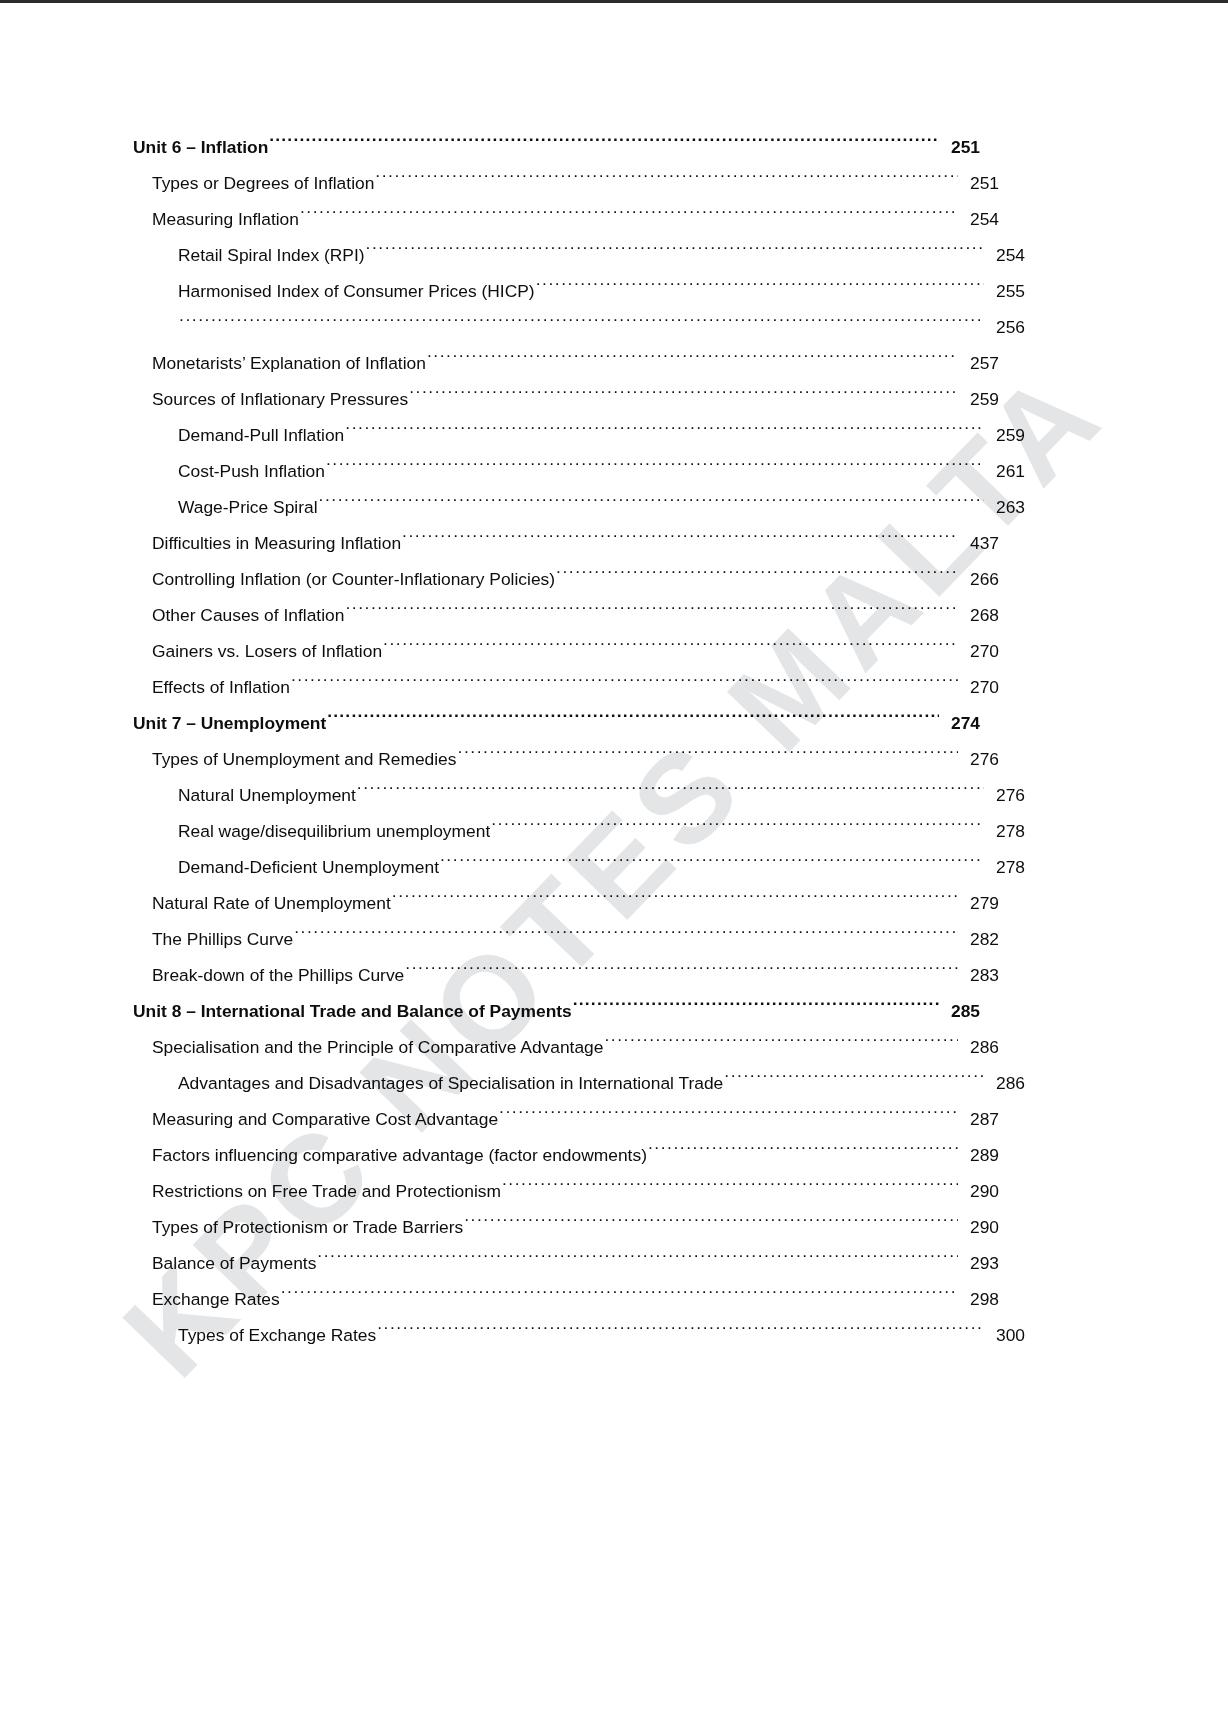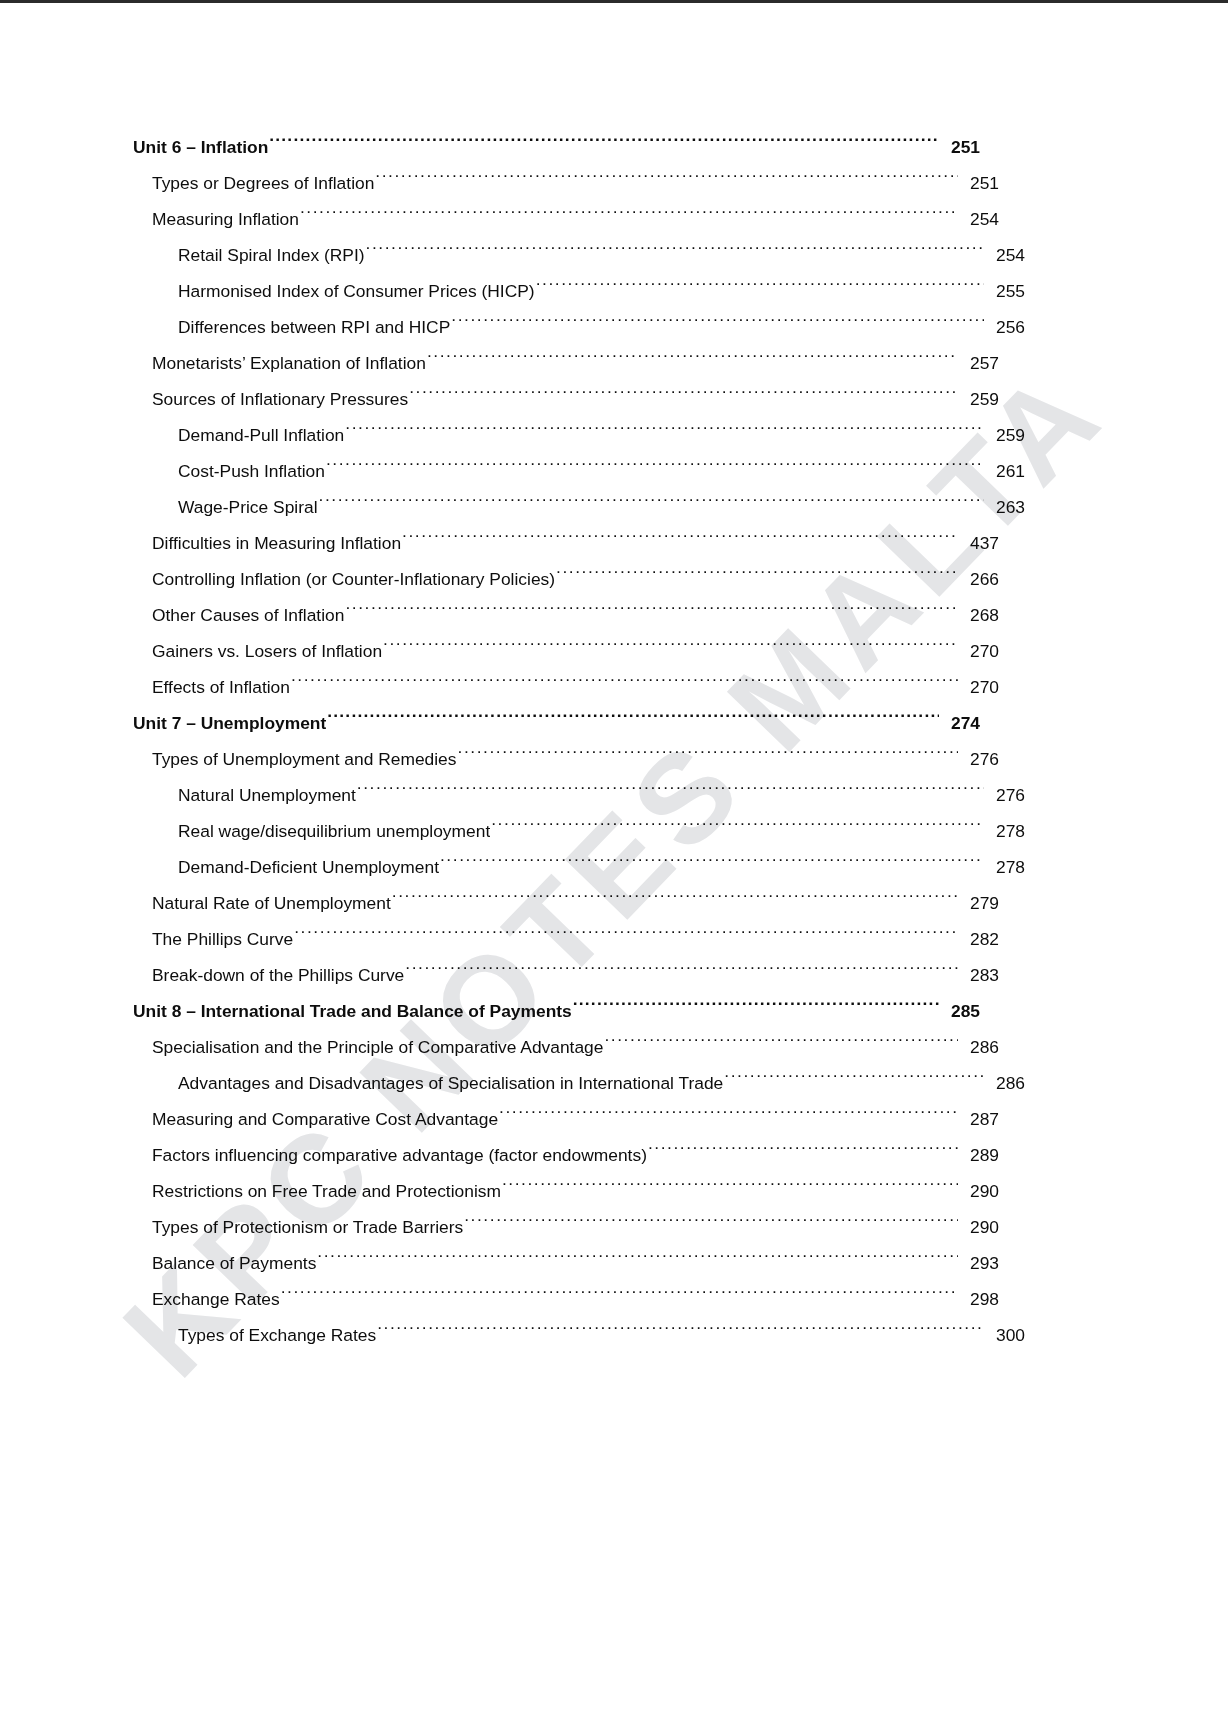--- a/index.html
+++ b/index.html
@@ -147,21 +147,20 @@
         <span class="title ">Retail Spiral Index (RPI)</span>
         <span class="leader gap-before"></span>
         <span class="pageno">254</span>
       </div>
       <div class="toc-entry lvl3">
         <span class="title ">Harmonised Index of Consumer Prices (HICP)</span>
         <span class="leader gap-before"></span>
         <span class="pageno">255</span>
       </div>
       <div class="toc-entry lvl3">
-        <span class="title ">Differences between RPI and HICP</span>
         <span class="leader gap-before"></span>
         <span class="pageno">256</span>
       </div>
       <div class="toc-entry lvl2">
         <span class="title ">Monetarists’ Explanation of Inflation</span>
         <span class="leader gap-before"></span>
         <span class="pageno">257</span>
       </div>
       <div class="toc-entry lvl2">
         <span class="title">Sources of Inflationary Pressures</span>

